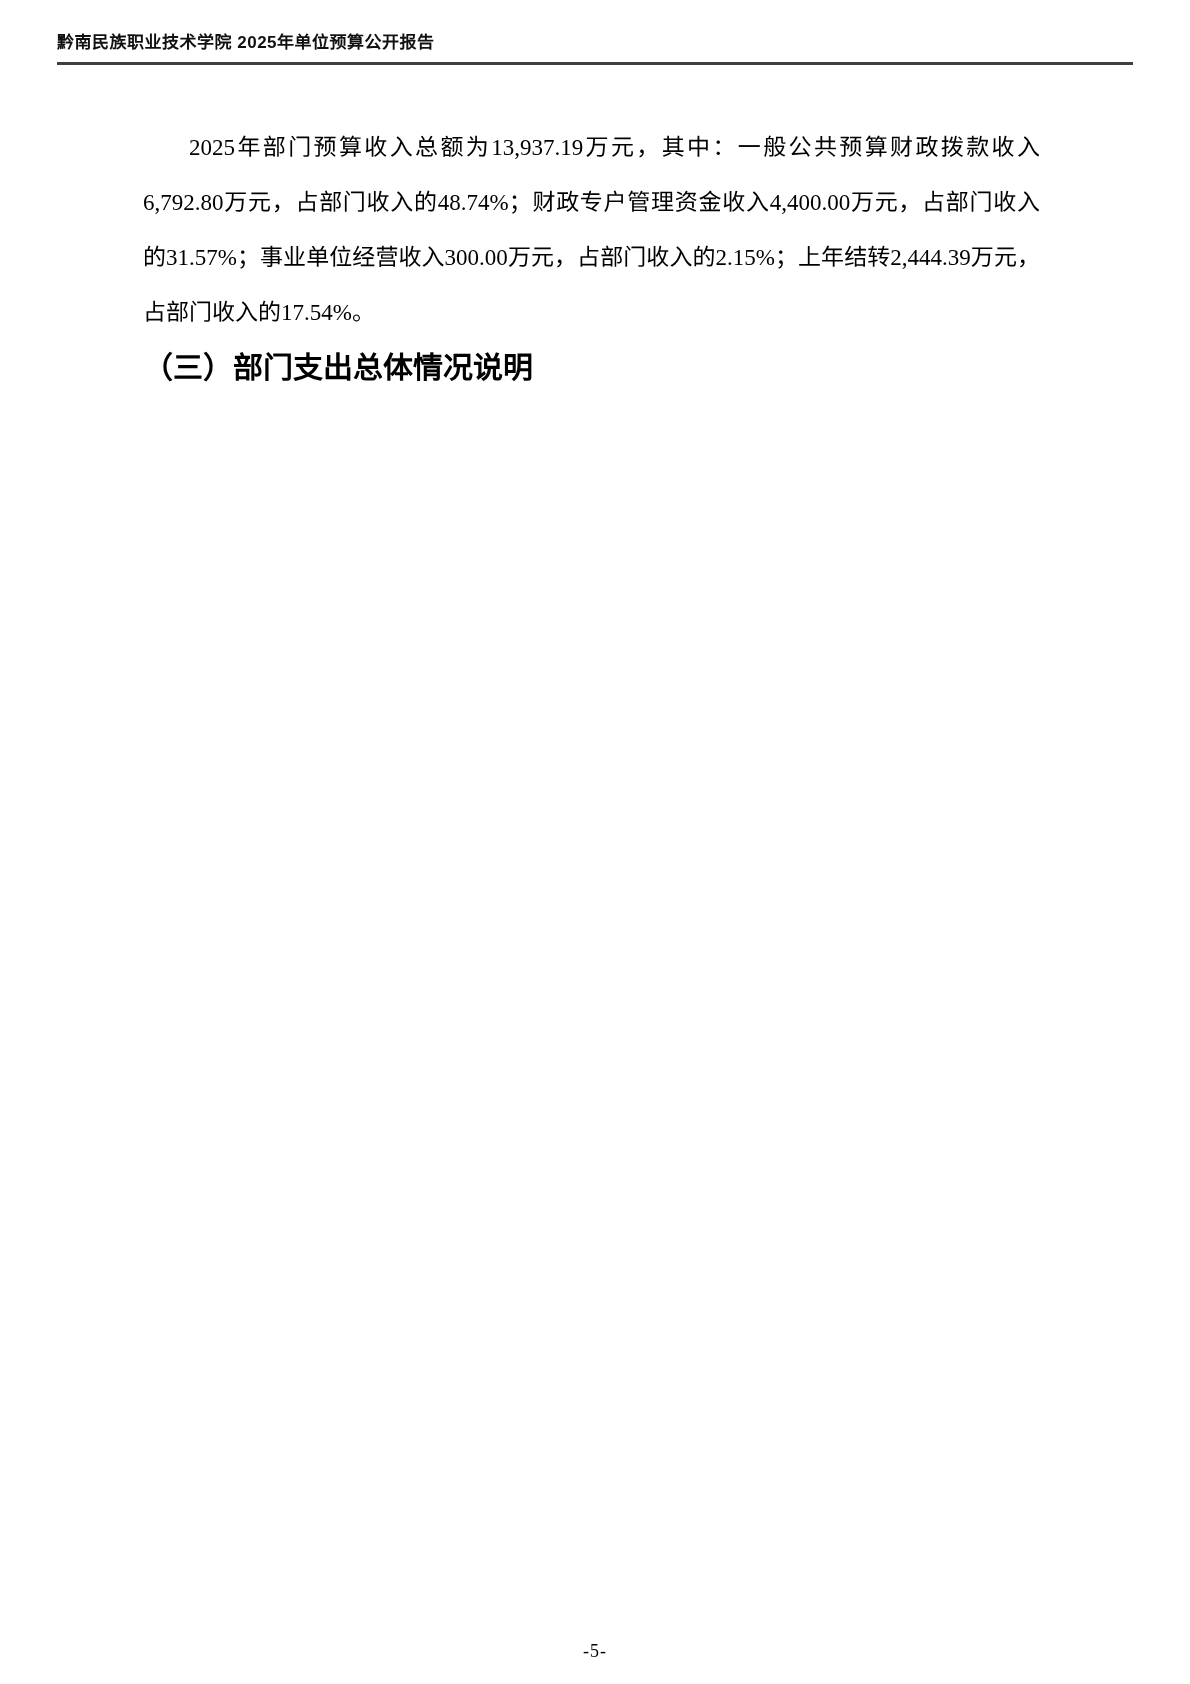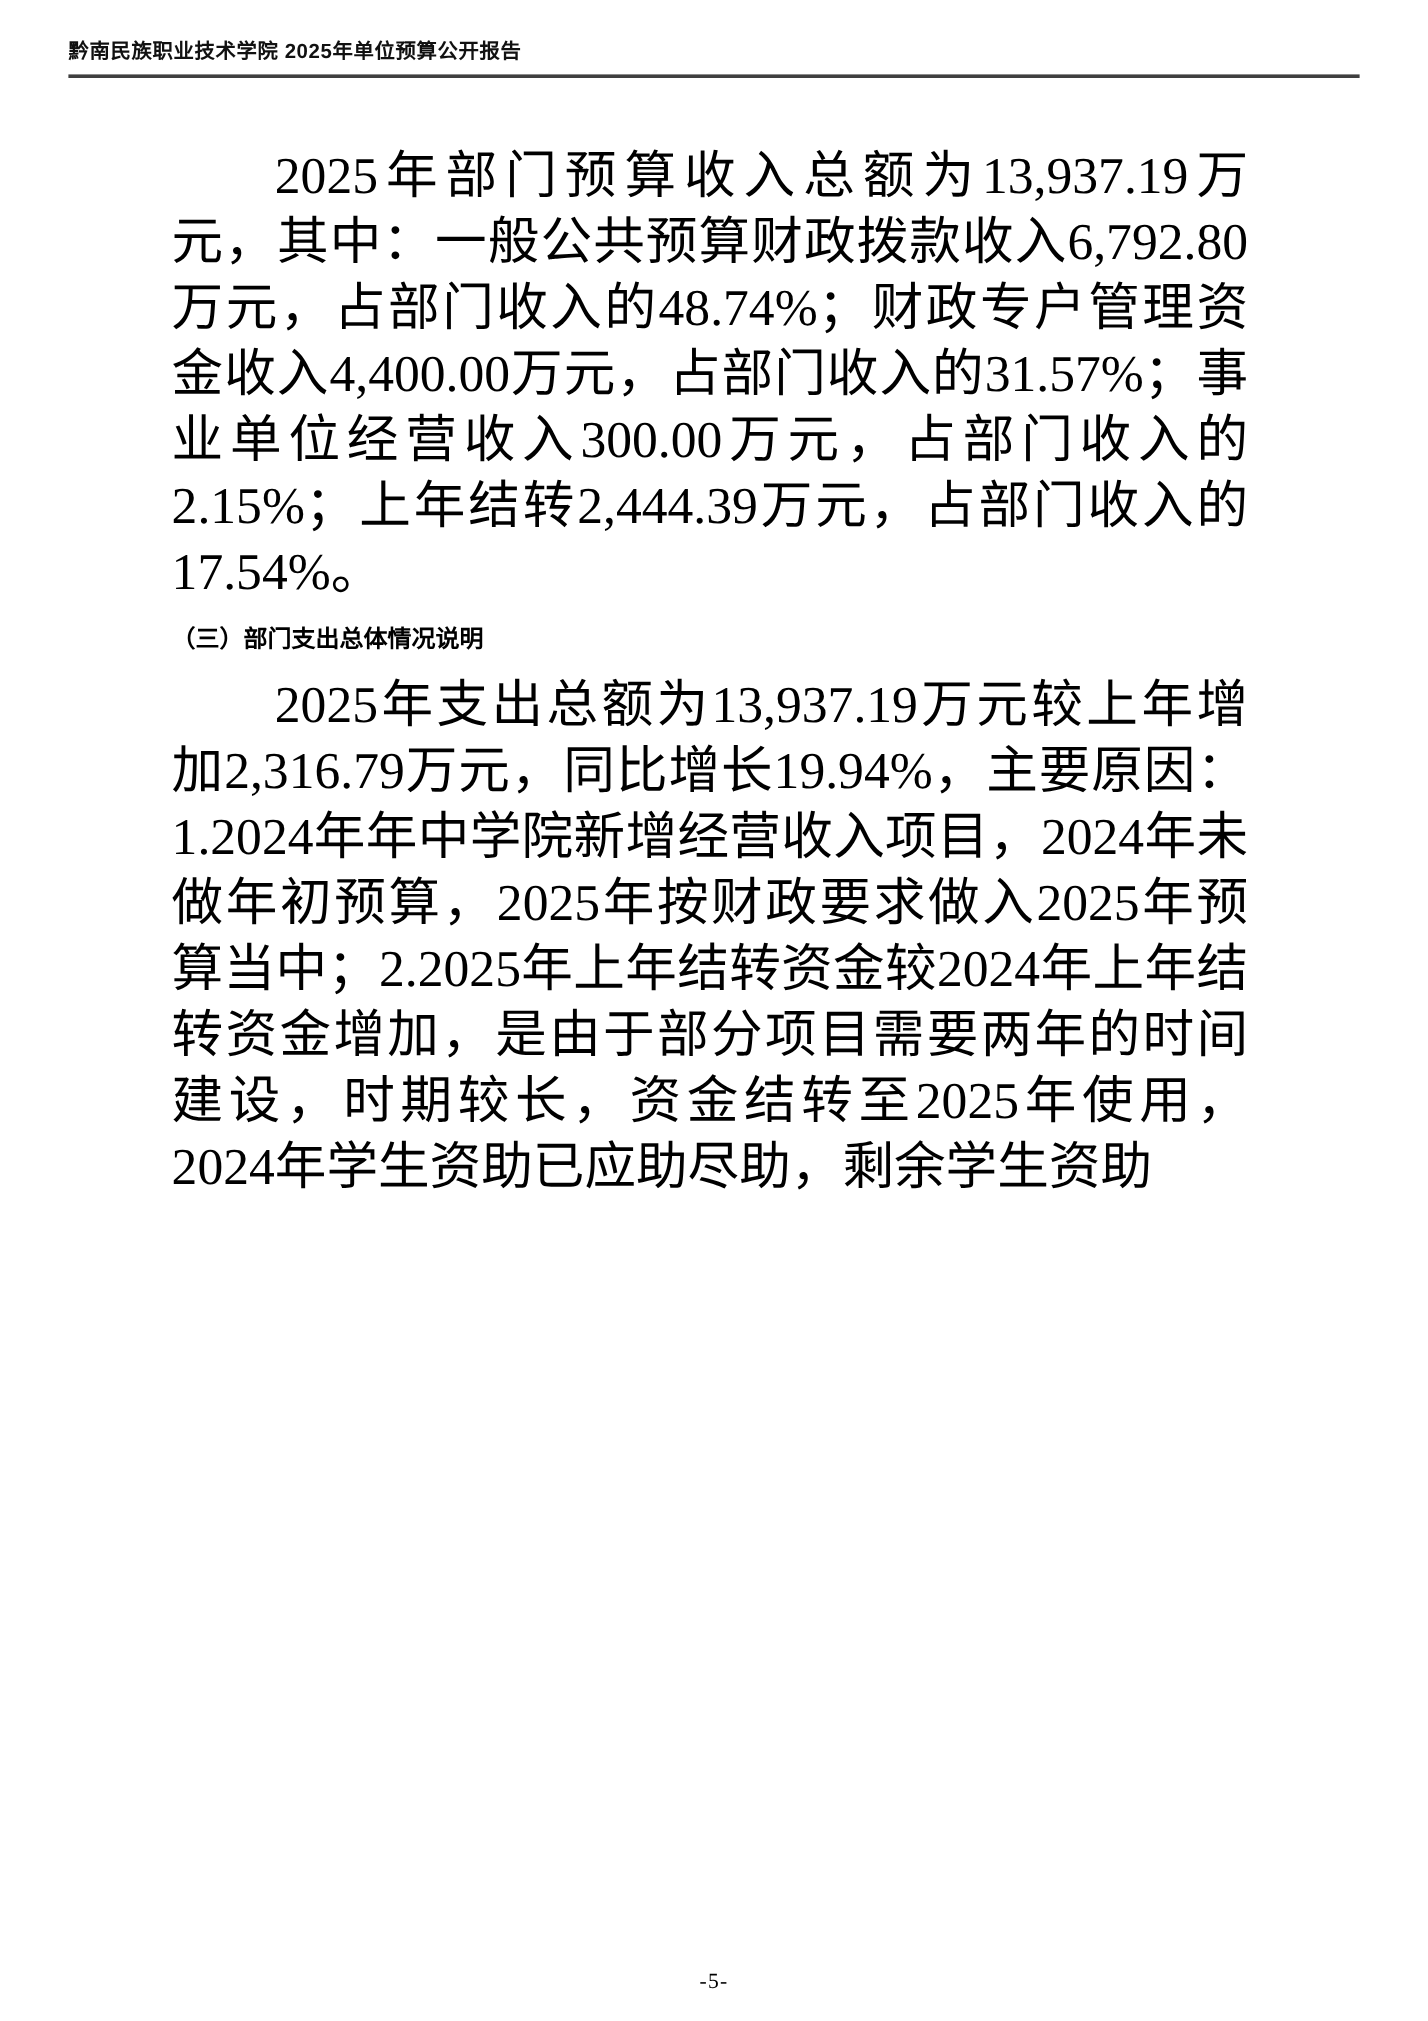--- a/index.html
+++ b/index.html
@@ -37,32 +37,32 @@
   }
   .content {
     position: absolute;
     top: 120px;
     left: 143px;
     width: 897px;
   }
   .body-para {
     margin: 0;
     font-family: "Liberation Serif", "DejaVu Serif", serif;
-    font-size: 43px;
+    font-size: 23px;
     line-height: 55px;
     text-align: justify;
     text-justify: inter-character;
     text-indent: 2em;
     color: #000000;
   }
   .section-heading {
     margin: 0;
     font-family: "Liberation Sans", "DejaVu Sans", sans-serif;
     font-weight: bold;
-    font-size: 20px;
+    font-size: 30px;
     line-height: 56px;
     text-indent: 0;
     color: #000000;
   }
   .page-footer {
     position: absolute;
     left: 0;
     right: 0;
     bottom: 22px;
     text-align: center;
@@ -78,20 +78,19 @@
 <div class="page">
 
   <header class="page-header">
     <div class="header-title">黔南民族职业技术学院 2025年单位预算公开报告</div>
     <div class="header-rule"></div>
   </header>
 
   <main class="content">
     <p class="body-para">2025年部门预算收入总额为13,937.19万元，其中：一般公共预算财政拨款收入6,792.80万元，占部门收入的48.74%；财政专户管理资金收入4,400.00万元，占部门收入的31.57%；事业单位经营收入300.00万元，占部门收入的2.15%；上年结转2,444.39万元，占部门收入的17.54%。</p>
     <h2 class="section-heading">（三）部门支出总体情况说明</h2>
-    <p class="body-para">2025年支出总额为13,937.19万元较上年增加2,316.79万元，同比增长19.94%，主要原因：1.2024年年中学院新增经营收入项目，2024年未做年初预算，2025年按财政要求做入2025年预算当中；2.2025年上年结转资金较2024年上年结转资金增加，是由于部分项目需要两年的时间建设，时期较长，资金结转至2025年使用，2024年学生资助已应助尽助，剩余学生资助</p>
   </main>
 
   <footer class="page-footer">
     <span>-5-</span>
   </footer>
 
 </div>
 
 </body></html>

